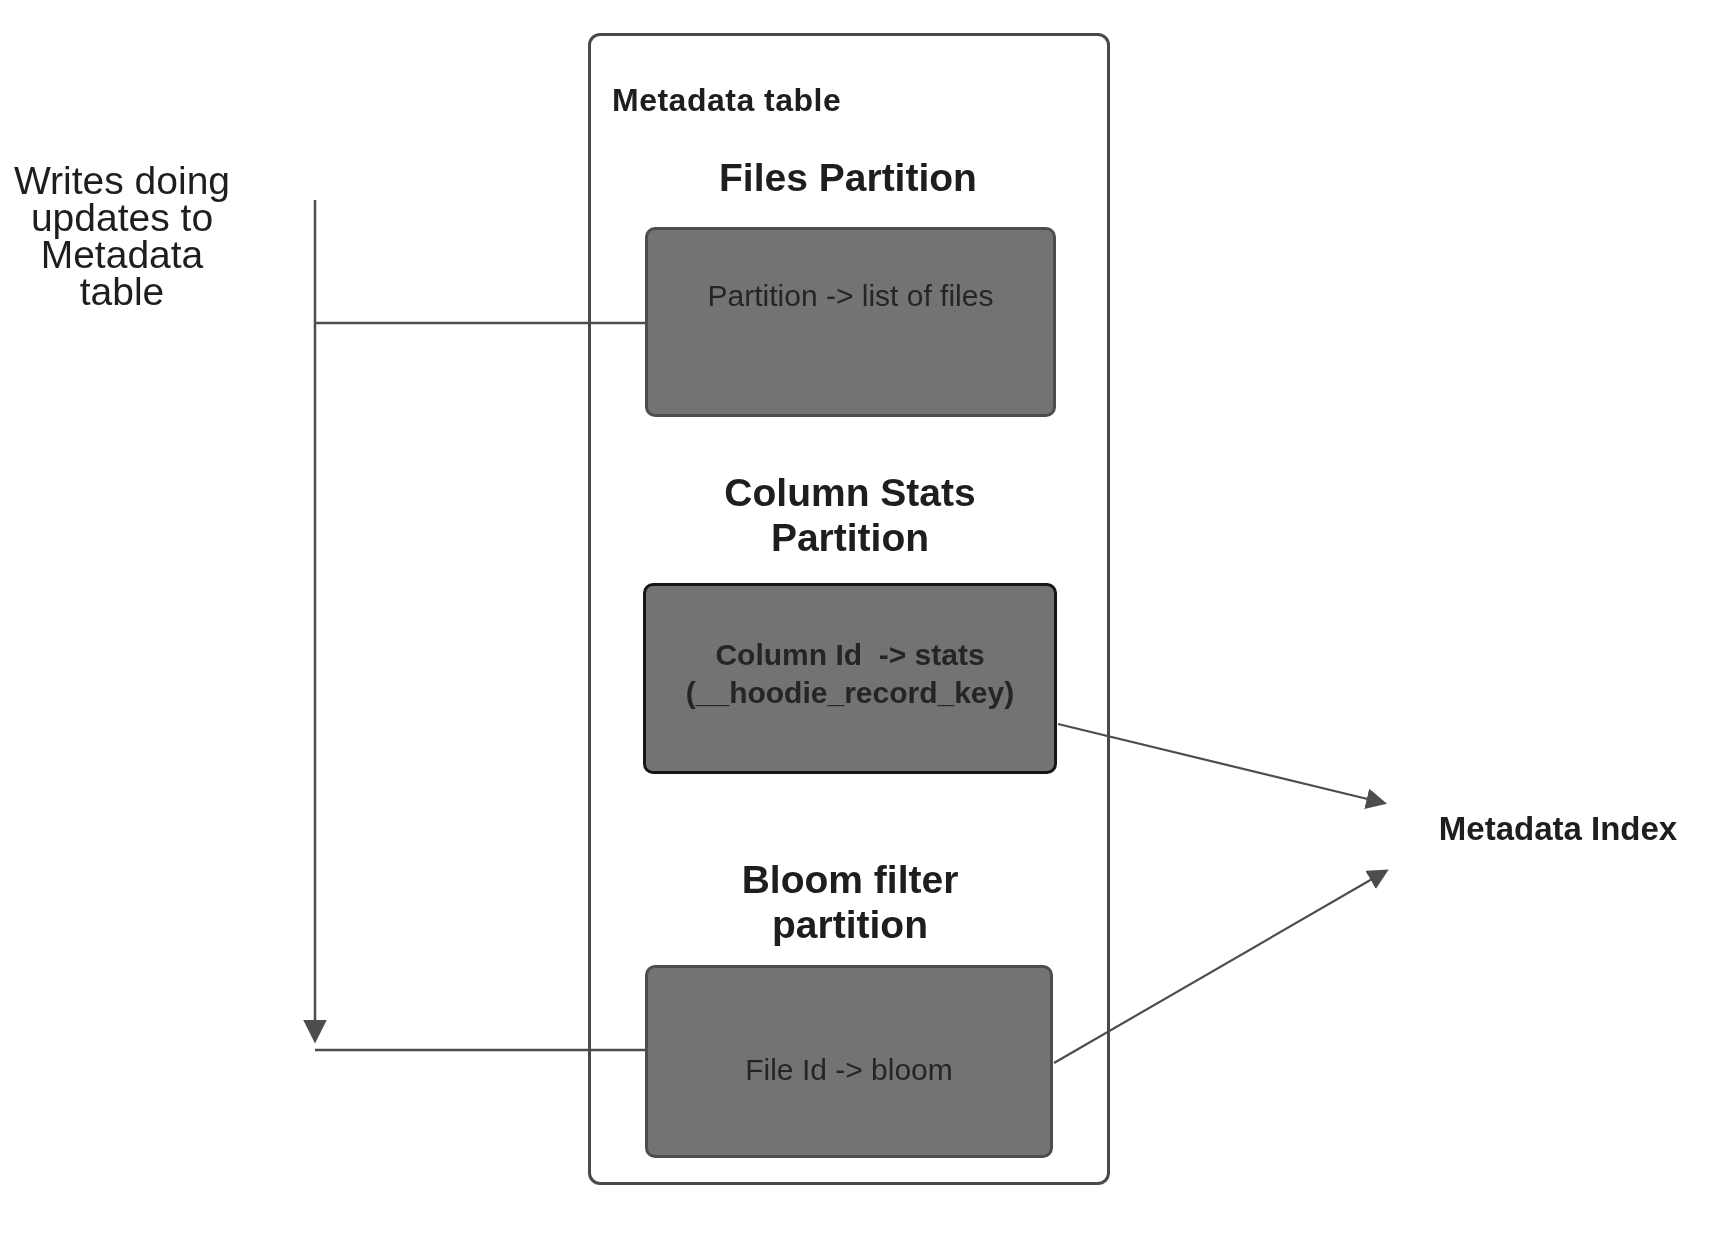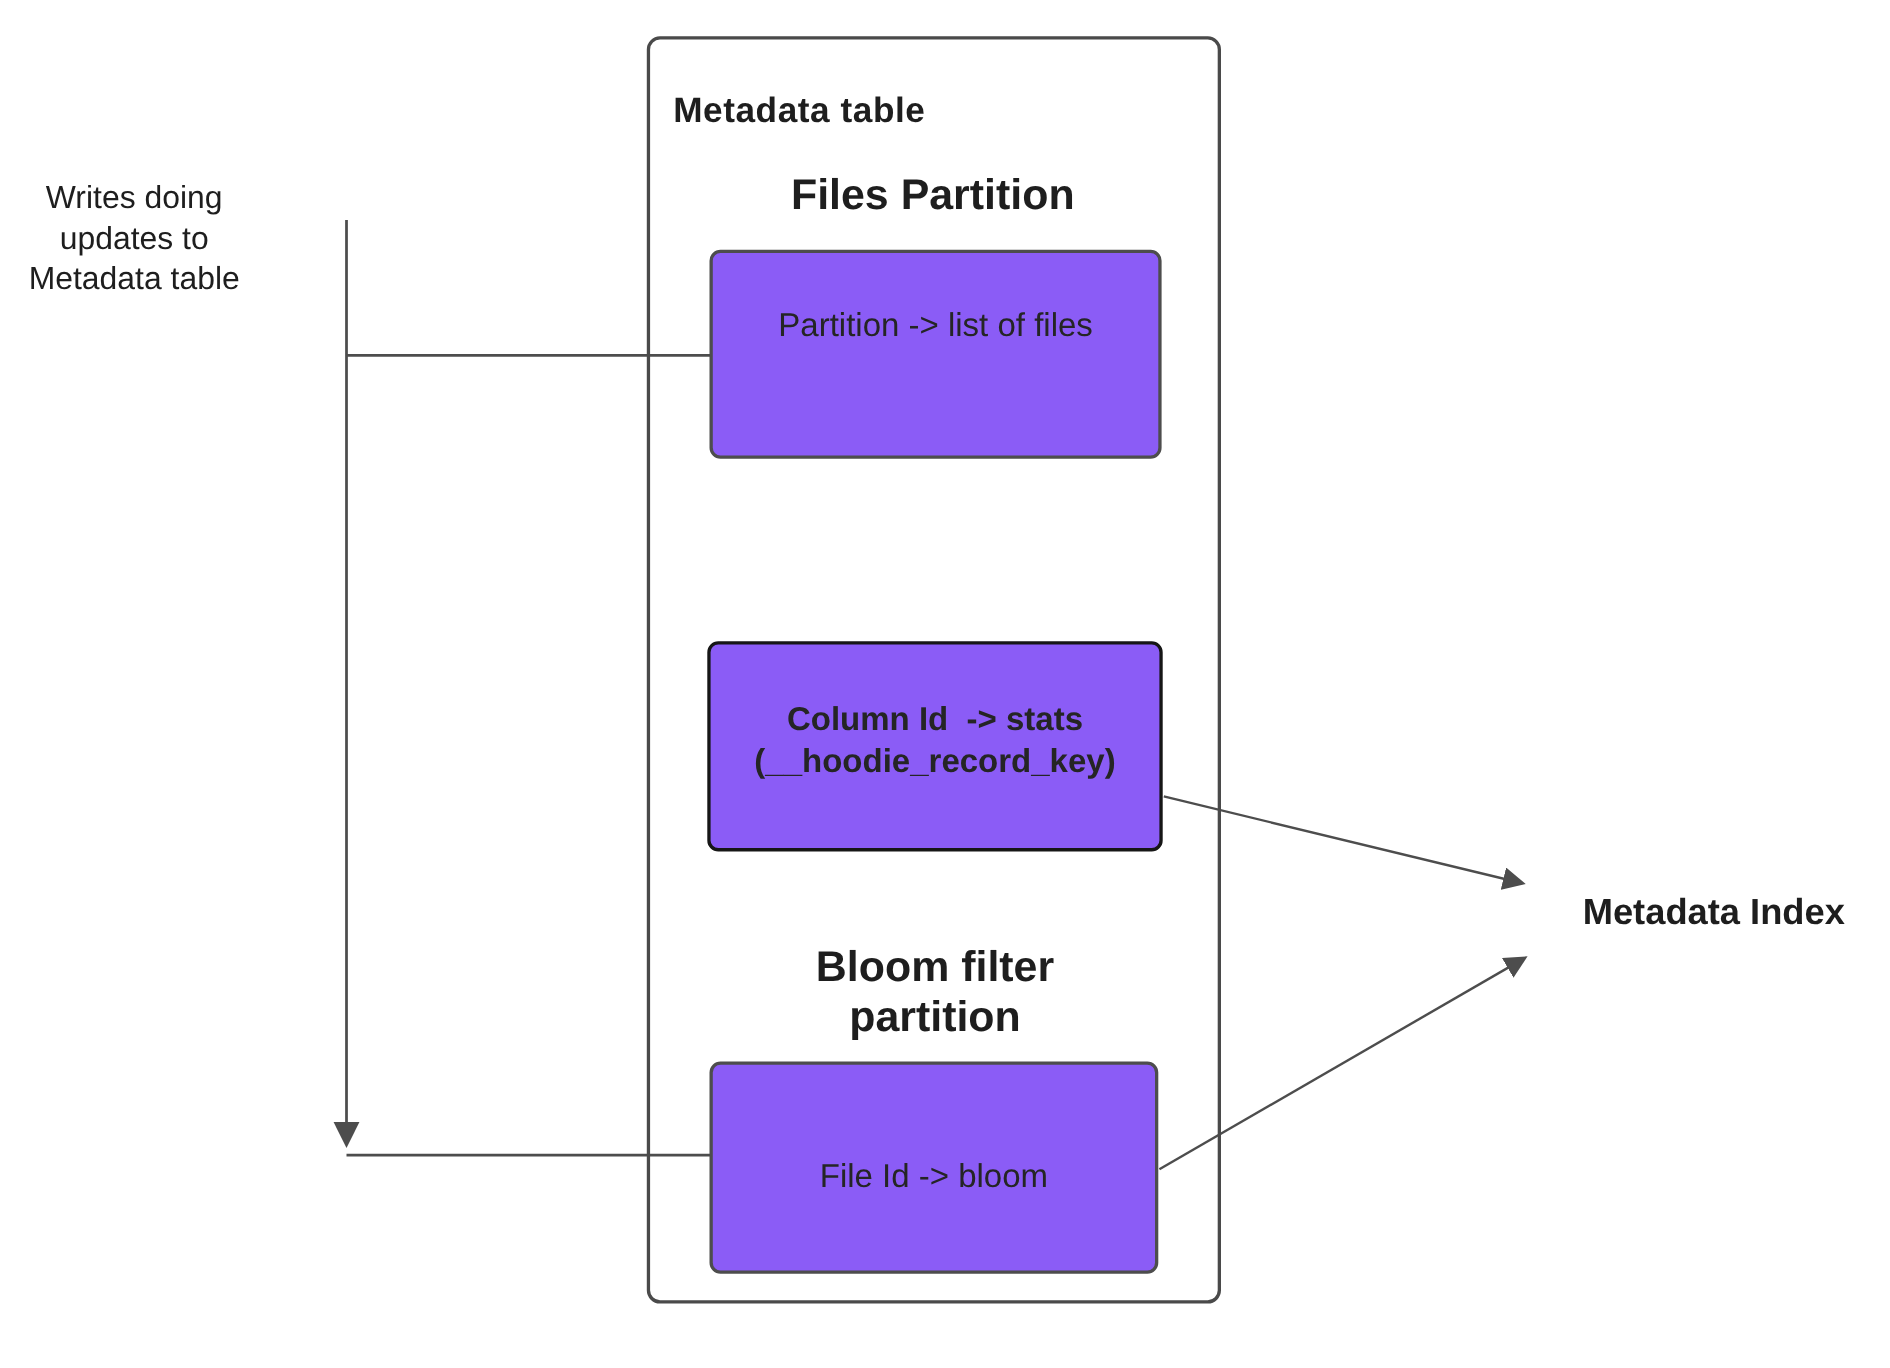--- a/index.html
+++ b/index.html
@@ -9,21 +9,21 @@
     position: relative;
     font-family: "Liberation Sans", sans-serif;
     color: #1e1e1e;
     overflow: hidden;
   }
   .canvas { position: absolute; left: 0; top: 0; width: 1718px; height: 1244px; }
   svg.connectors { position: absolute; left: 0; top: 0; pointer-events: none; }
 
   .note {
     position: absolute; left: 8px; top: 162px; width: 228px;
-    text-align: center; font-size: 29px; line-height: 37px;
+    text-align: center; font-size: 39px; line-height: 37px;
     white-space: pre-line; color: #1e1e1e;
   }
 
   .outer-box {
     position: absolute; left: 588px; top: 33px; width: 522px; height: 1152px;
     border: 3px solid #4a4a4a; border-radius: 12px; background: transparent;
   }
   .outer-title {
     position: absolute; left: 612px; top: 82px;
     font-size: 32px; font-weight: bold; letter-spacing: 0.5px;
@@ -32,21 +32,21 @@
   .ptitle {
     position: absolute; width: 400px; text-align: center;
     font-size: 39px; font-weight: bold; line-height: 45px;
     white-space: pre-line;
   }
   .ptitle.files  { left: 648px; top: 155px; }
   .ptitle.column { left: 650px; top: 470px; }
   .ptitle.bloom  { left: 650px; top: 857px; }
 
   .ibox {
-    position: absolute; background: #8b5cf6;
+    position: absolute; background: #737373;
     border: 3px solid #4d4d4d; border-radius: 10px;
     display: flex; align-items: center; justify-content: center;
     font-size: 30px; line-height: 38px; text-align: center;
     white-space: pre; color: #252525;
   }
   .ibox.files  { left: 645px; top: 227px; width: 411px; height: 190px; padding-bottom: 52px; }
   .ibox.column { left: 643px; top: 583px; width: 414px; height: 191px; border-color: #161616; padding-bottom: 10px; font-weight: bold; }
   .ibox.bloom  { left: 645px; top: 965px; width: 408px; height: 193px; padding-top: 16px; align-items: center; }
 
   .index-title {
@@ -87,20 +87,22 @@
 Metadata table</div>
 
   <div class="outer-box"></div>
   <div class="outer-title">Metadata table</div>
 
   <div class="ptitle files">Files Partition</div>
   <div class="ibox files">
     <span>Partition -&gt; list of files</span>
   </div>
 
+  <div class="ptitle column">Column Stats
+Partition</div>
   <div class="ibox column">
     <span>Column Id  -&gt; stats
 (__hoodie_record_key)</span>
   </div>
 
   <div class="ptitle bloom">Bloom filter
 partition</div>
   <div class="ibox bloom">
     <span>File Id -&gt; bloom</span>
   </div>

